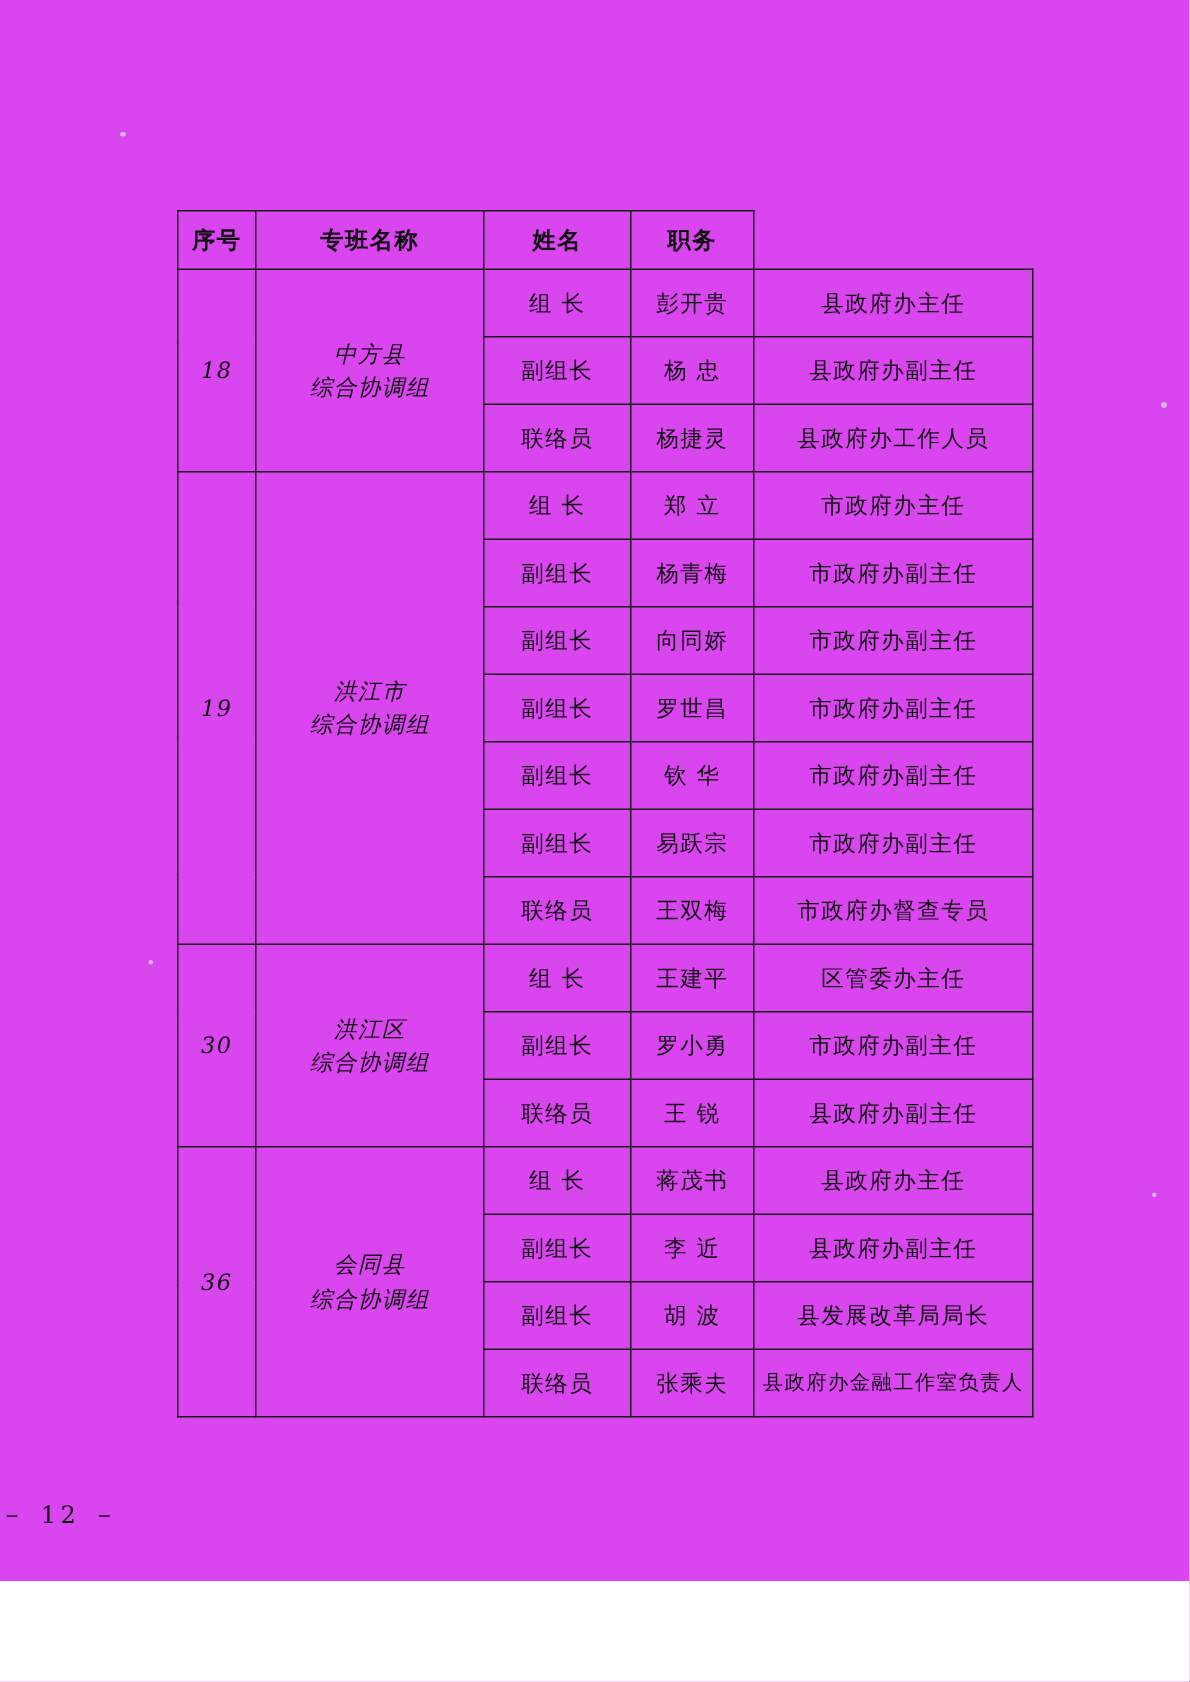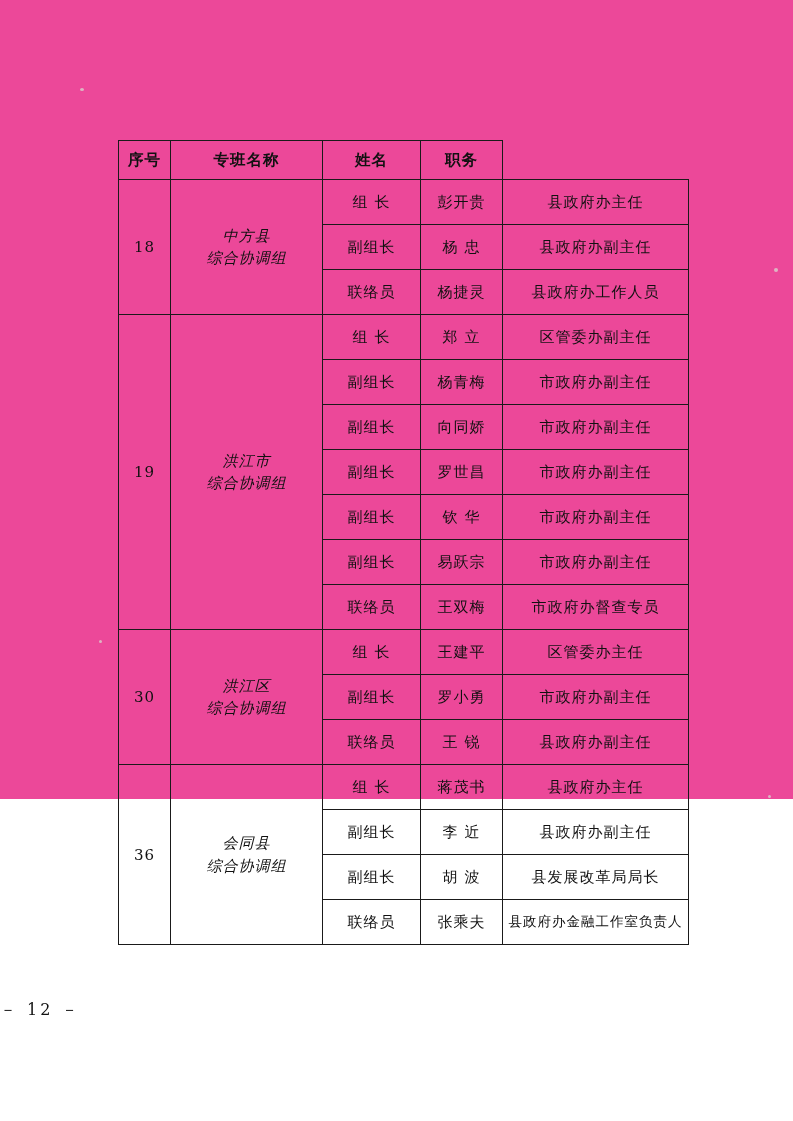--- a/index.html
+++ b/index.html
@@ -12,22 +12,22 @@
     height: 1121px;
     font-family: "DejaVu Serif", "Liberation Serif", serif;
     color: #111;
     position: relative;
     overflow: hidden;
   }
   .page {
     position: absolute;
     left: 0; top: 0;
     width: 793px;
-    height: 799px;
-    background: #ec4899;
+    height: 1054px;
+    background: #d946ef;
   }
   .table-wrap {
     position: absolute;
     left: 118px;
     top: 140px;
     width: 570px;
   }
   table.doc-table {
     border-collapse: collapse;
     width: 570px;
@@ -56,20 +56,21 @@
   col.c-title { width: 186px; }
 
   .group-cell {
     font-size: 15px;
     line-height: 1.5;
   }
   .group-cell .l1, .group-cell .l2 { display: block; font-style: italic; }
   .no-cell {
     font-size: 16px;
     font-weight: normal;
+    font-style: italic;
   }
   .name-cell {
     letter-spacing: 2px;
   }
   .title-cell {
     letter-spacing: 0.5px;
     font-size: 14.5px;
   }
   .role-cell {
     letter-spacing: 1px;
@@ -145,21 +146,21 @@
         </tr>
 
         <tr>
           <td class="no-cell" rowspan="7">19</td>
           <td class="group-cell" rowspan="7">
             <span class="l1">洪江市</span>
             <span class="l2">综合协调组</span>
           </td>
           <td class="role-cell">组 长</td>
           <td class="name-cell">郑 立</td>
-          <td class="title-cell">区管委办副主任</td>
+          <td class="title-cell">市政府办主任</td>
         </tr>
         <tr>
           <td class="role-cell">副组长</td>
           <td class="name-cell">杨青梅</td>
           <td class="title-cell">市政府办副主任</td>
         </tr>
         <tr>
           <td class="role-cell">副组长</td>
           <td class="name-cell">向同娇</td>
           <td class="title-cell">市政府办副主任</td>

